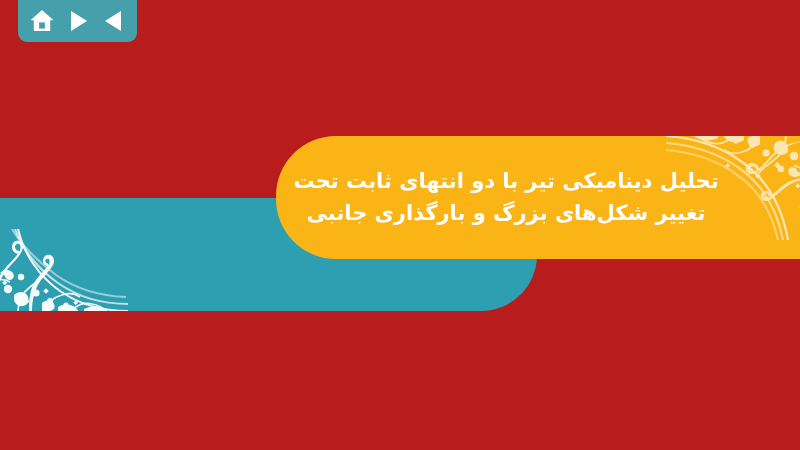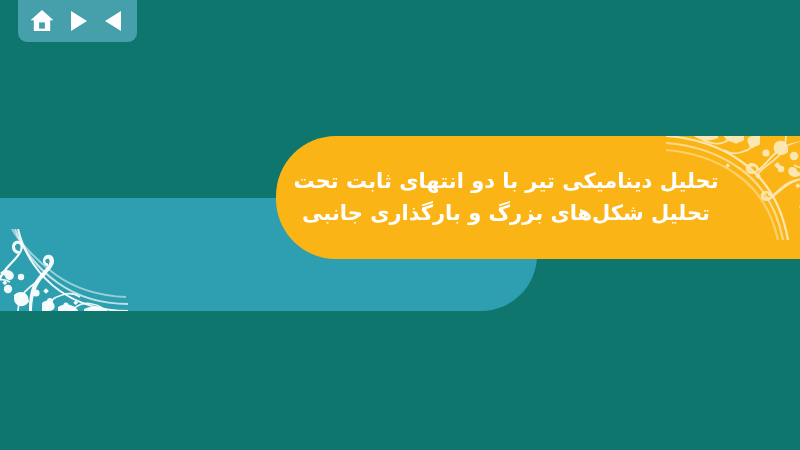--- a/index.html
+++ b/index.html
@@ -6,21 +6,21 @@
   html, body {
     margin: 0;
     padding: 0;
     background: #ffffff;
   }
   #slide {
     position: relative;
     width: 800px;
     height: 450px;
     overflow: hidden;
-    background: #0f766e;
+    background: #b91c1c;
     font-family: "DejaVu Sans", "Liberation Sans", sans-serif;
   }
 
   
   #navbar {
     position: absolute;
     left: 18px;
     top: 0;
     width: 119px;
     height: 42px;
@@ -217,16 +217,16 @@
         <path d="M92 0 C90 8 84 14 76 16 C70 18 64 18 58 14"></path>
         <path d="M66 0 C62 6 54 9 46 7 C40 6 35 3 32 0"></path>
         <path d="M148 26 C142 32 134 33 128 29"></path>
         <path d="M150 86 C142 84 136 78 134 70"></path>
       </g>
     </svg>
   </div>
 
   <div id="title-block">
     <div class="title-line">تحلیل دینامیکی تیر با دو انتهای ثابت تحت</div>
-    <div class="title-line">تحلیل شکل‌های بزرگ و بارگذاری جانبی</div>
+    <div class="title-line">تغییر شکل‌های بزرگ و بارگذاری جانبی</div>
   </div>
 
 </div>
 
 </body></html>

